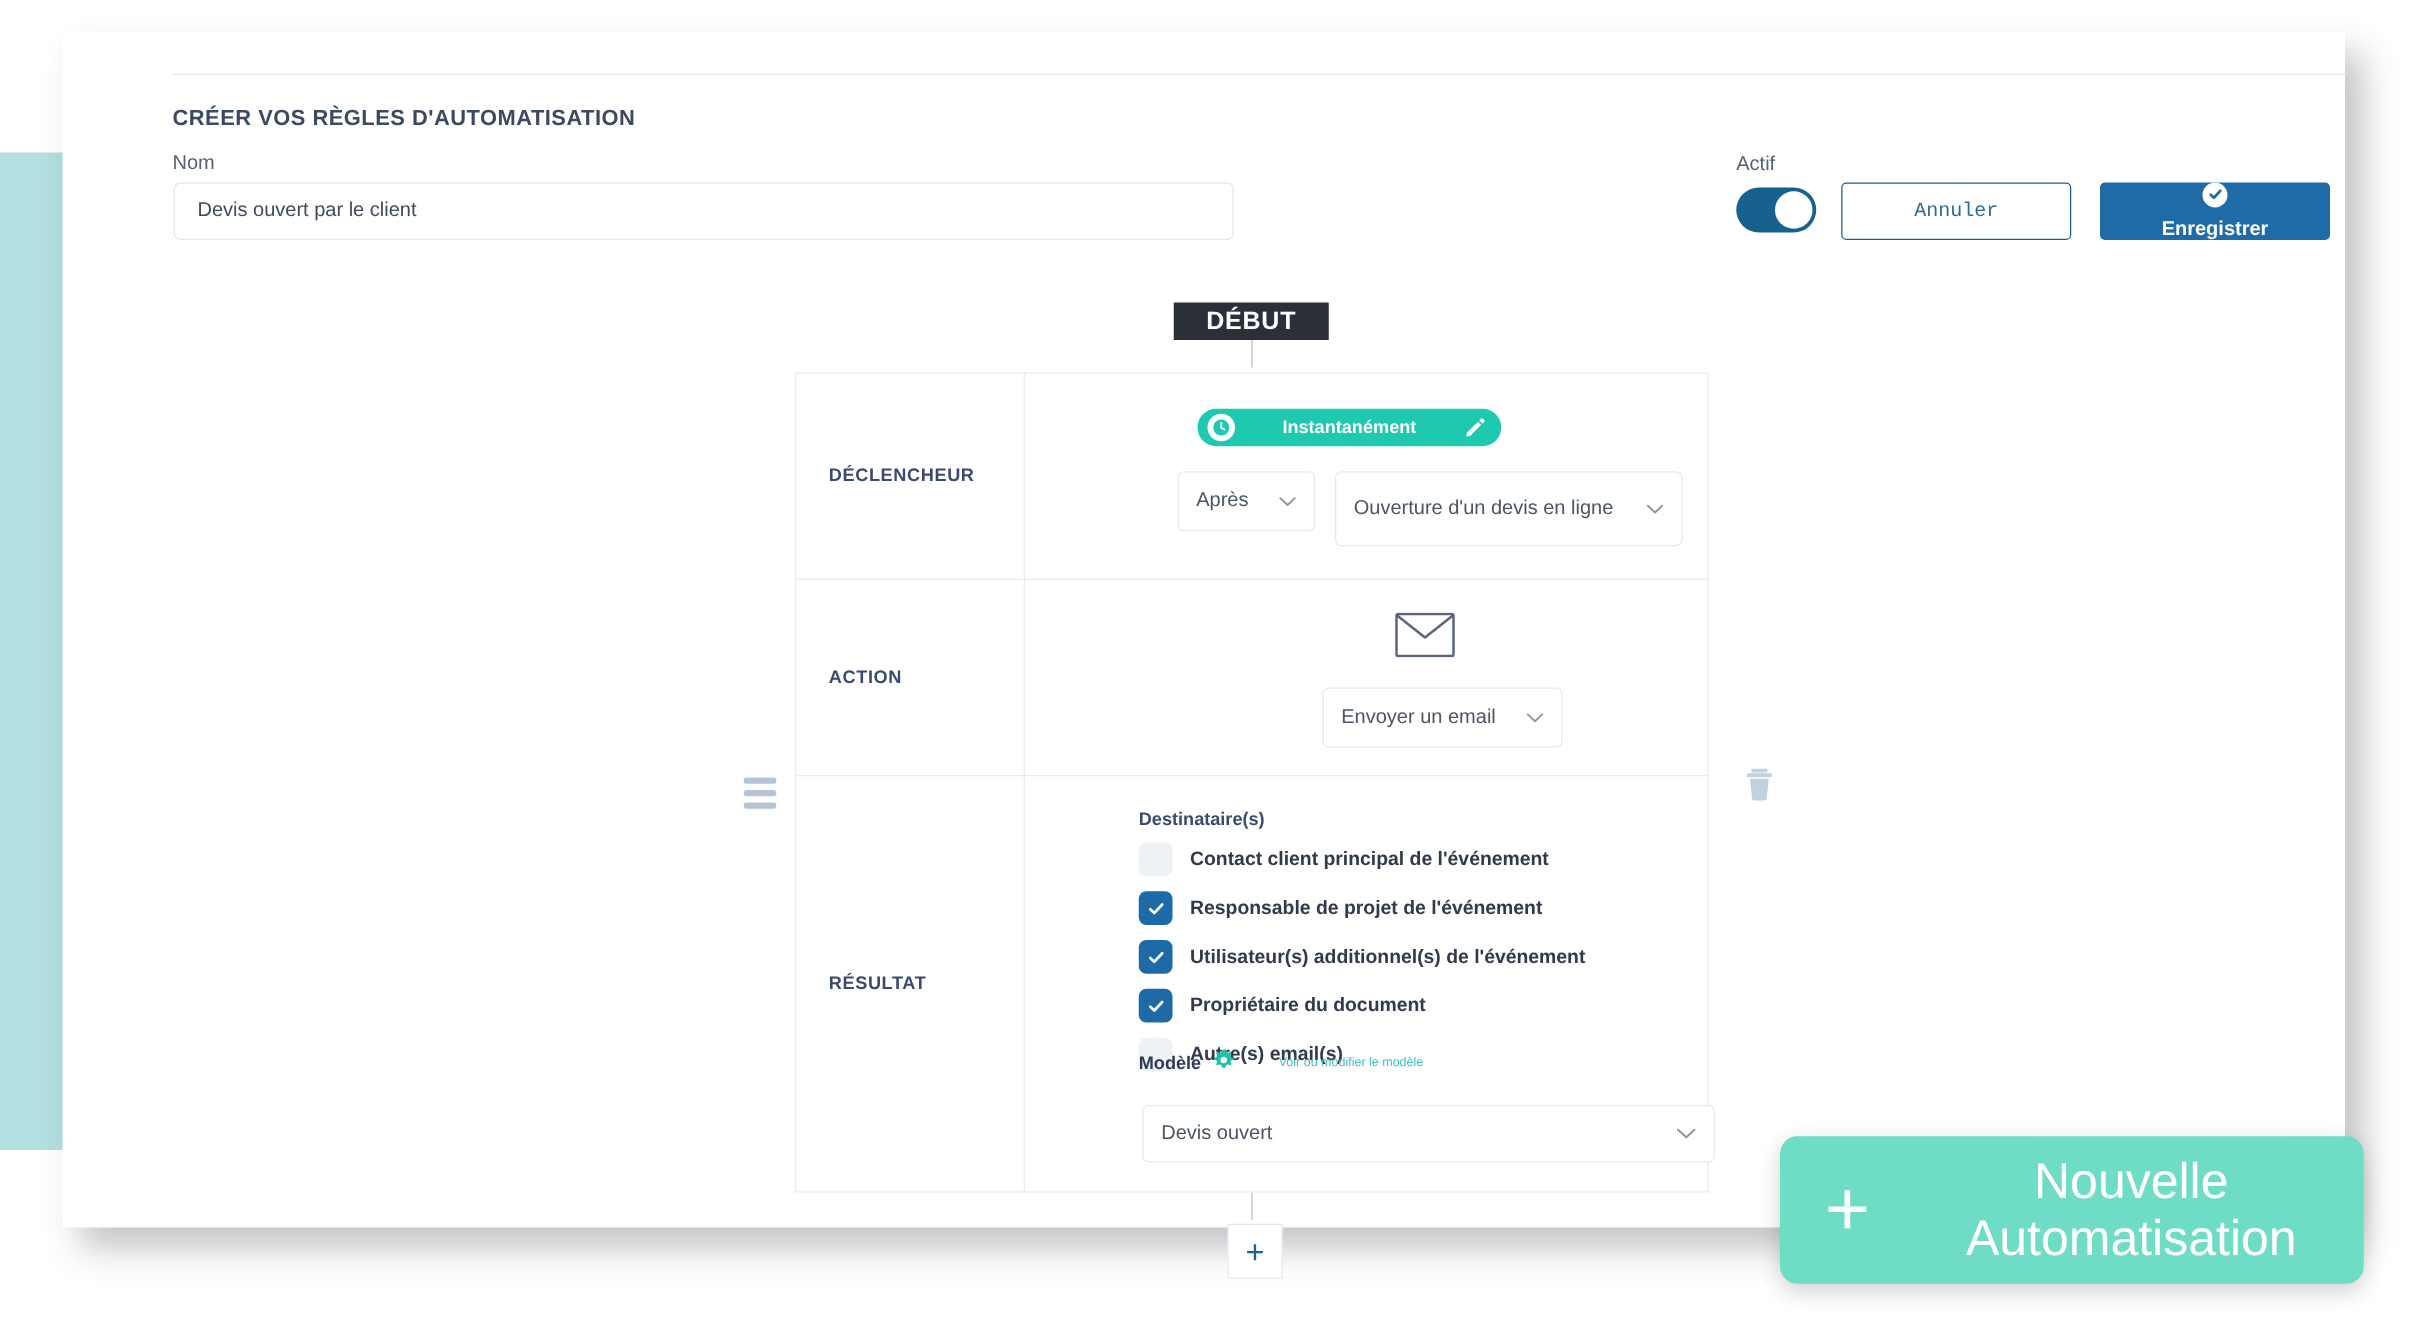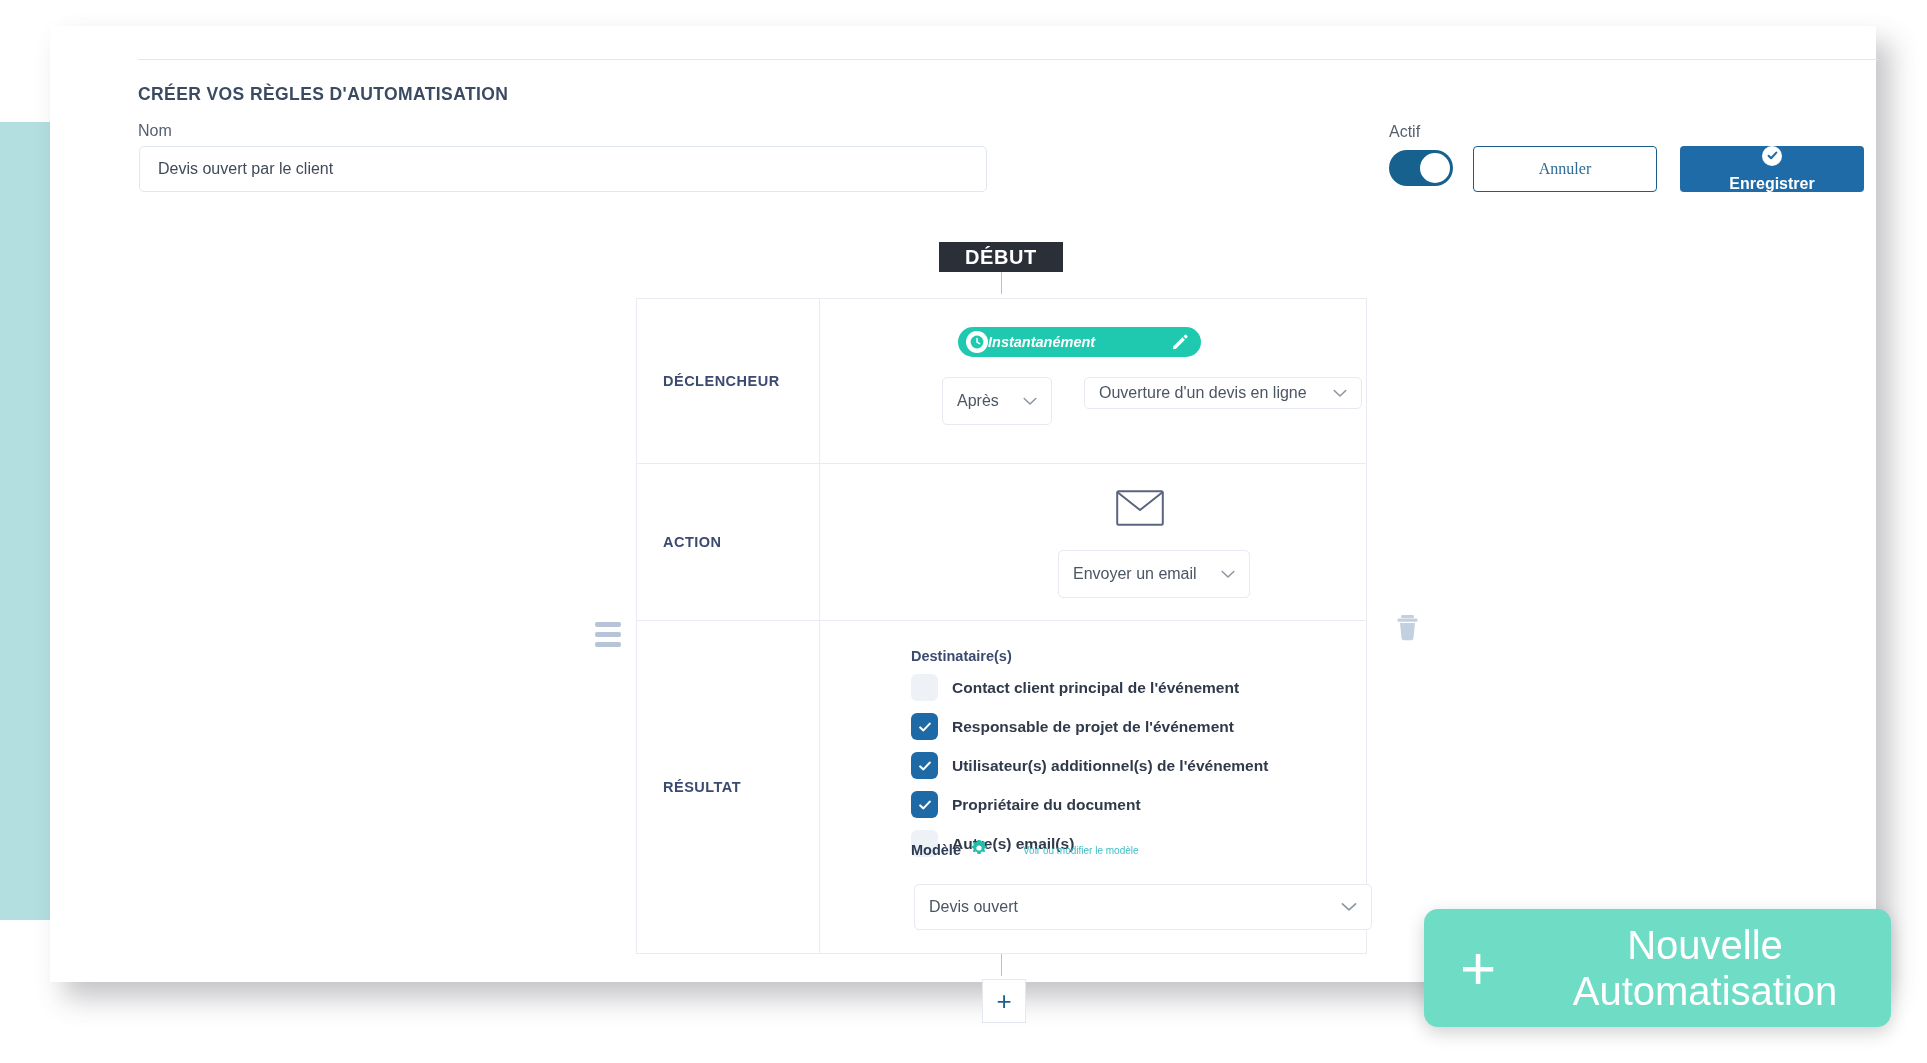--- a/index.html
+++ b/index.html
@@ -69,21 +69,21 @@
     position:absolute;right:3px;top:3px;
     width:30px;height:30px;border-radius:50%;
     background:#ffffff;
   }
   .btn-annuler{
     position:absolute;left:1423px;top:120px;
     width:184px;height:46px;
     background:#ffffff;
     border:1.5px solid #1b5e8c;border-radius:4px;
     color:#2d6a95;font-size:16px;
-    font-family:Liberation Serif, serif;
+    font-family:Liberation Mono, monospace;
     cursor:pointer;
     display:flex;align-items:center;justify-content:center;
     box-sizing:border-box;
   }
   .btn-enregistrer{
     position:absolute;left:1630px;top:120px;
     width:184px;height:46px;
     background:#1f6ba8;border:none;border-radius:4px;
     color:#ffffff;font-size:16px;font-weight:bold;
     font-family:"Liberation Sans", sans-serif;
@@ -150,37 +150,37 @@
     background:#1ec9b0;
     display:flex;align-items:center;
     cursor:pointer;
   }
   .pill .clock{
     margin-left:8px;width:22px;height:22px;border-radius:50%;
     background:#ffffff;display:flex;align-items:center;justify-content:center;
     flex:0 0 auto;
   }
   .pill .pill-text{
-    flex:1;text-align:left;color:#ffffff;
-    font-size:14.5px;font-weight:bold;font-style:italic;
+    flex:1;text-align:center;color:#ffffff;
+    font-size:14.5px;font-weight:bold;
   }
   .pill .pencil{margin-right:12px;display:flex;align-items:center;flex:0 0 auto;}
 
   
   .sel{
     position:absolute;
     border:1px solid #e6e9f0;border-radius:5px;background:#fff;
     display:flex;align-items:center;justify-content:space-between;
     box-sizing:border-box;
     font-size:16px;color:#4b5563;
     padding:0 14px;cursor:pointer;
   }
   .sel .chev{margin-left:10px;display:flex;align-items:center;flex:0 0 auto;}
   .sel-apres{left:122px;top:78px;width:110px;height:48px;}
-  .sel-ouverture{left:248px;top:78px;width:278px;height:32px;margin-left:16px;}
+  .sel-ouverture{left:248px;top:78px;width:278px;height:60px;}
   .sel-envoyer{left:226px;top:86px;width:192px;height:48px;}
   .sel-modele{left:94px;top:263px;width:458px;height:46px;}
 
   .env-icon{
     position:absolute;left:284px;top:26px;
   }
 
   
   .dest-title{
     position:absolute;left:91px;top:27px;

